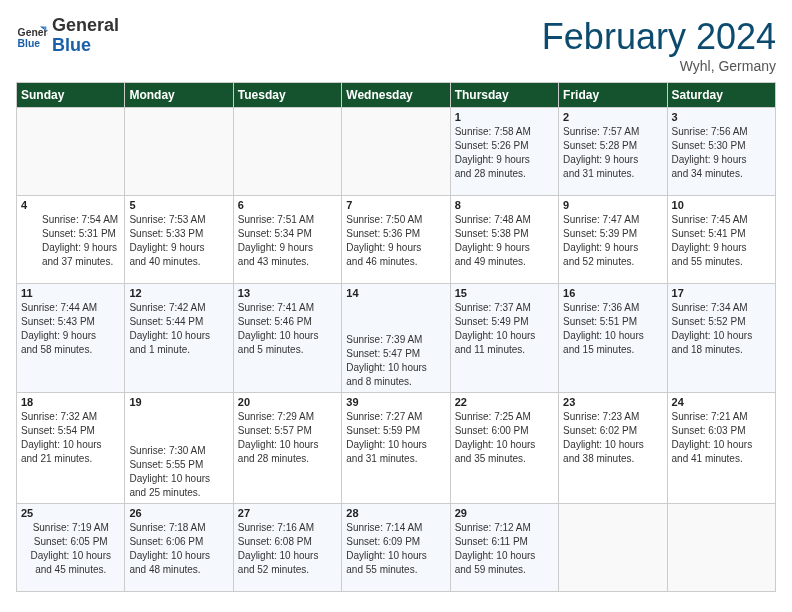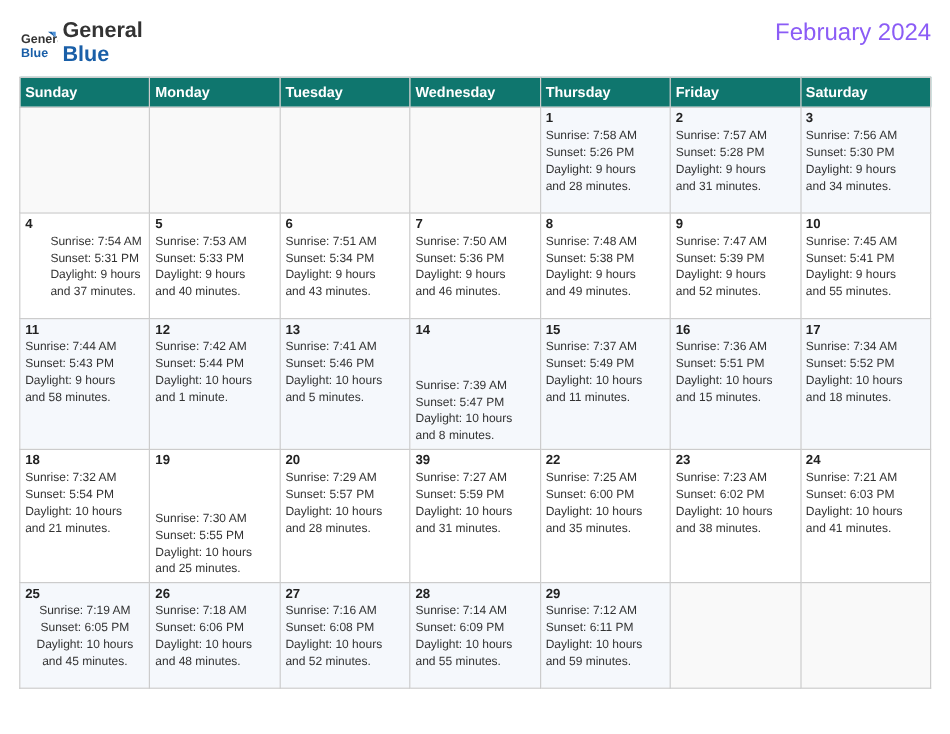--- a/index.html
+++ b/index.html
@@ -20,35 +20,35 @@
       display: flex;
       align-items: center;
       gap: 4px;
     }
     .logo-icon {
       width: 32px;
       height: 32px;
     }
     .title-block { text-align: right; }
     .calendar-title {
-      font-size: 20px;
+      font-size: 36px;
       font-weight: normal;
-      color: #8b5cf6;
+      color: #0c4a6e;
     }
     .calendar-subtitle {
       font-size: 14px;
       color: #555;
     }
     table {
       width: 100%;
       border-collapse: collapse;
       table-layout: fixed;
     }
     thead th {
-      background-color: #0f766e;
+      background-color: #14532d;
       color: #fff;
       font-size: 12px;
       font-weight: bold;
       padding: 5px 4px;
       text-align: left;
       border: 1px solid #ccc;
     }
     tbody td {
       vertical-align: top;
       border: 1px solid #ccc;
@@ -89,20 +89,21 @@
       <polygon points="30,8 38,14 34,8" fill="#1a5fa8"></polygon>
       <polygon points="34,8 38,14 38,8" fill="#4a90d9"></polygon>
     </svg>
     <div>
       <div style="font-size:18px;font-weight:bold;color:#333;line-height:1.1;">General</div>
       <div style="font-size:18px;font-weight:bold;color:#1a5fa8;line-height:1.1;">Blue</div>
     </div>
   </div>
   <div class="title-block">
     <div class="calendar-title">February 2024</div>
+    <div class="calendar-subtitle">Wyhl, Germany</div>
   </div>
 </div>
 
 <table>
   <thead>
     <tr>
       <th>Sunday</th>
       <th>Monday</th>
       <th>Tuesday</th>
       <th>Wednesday</th>

